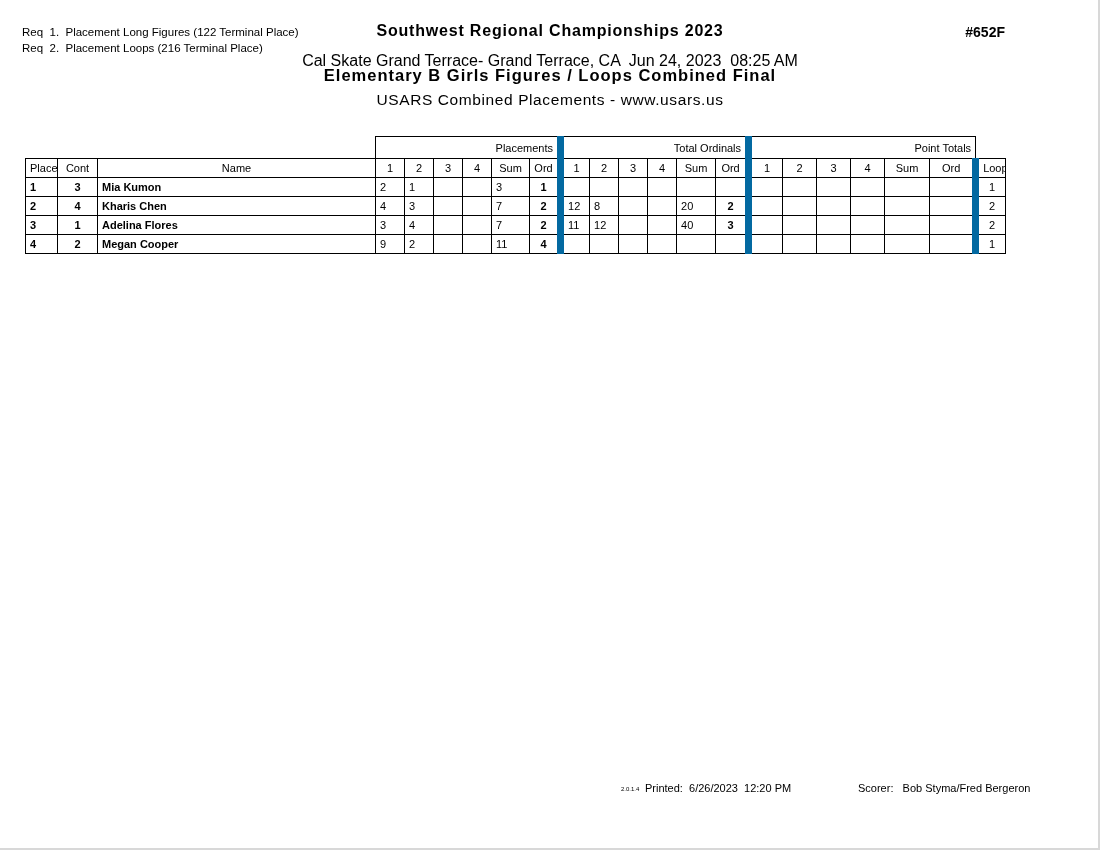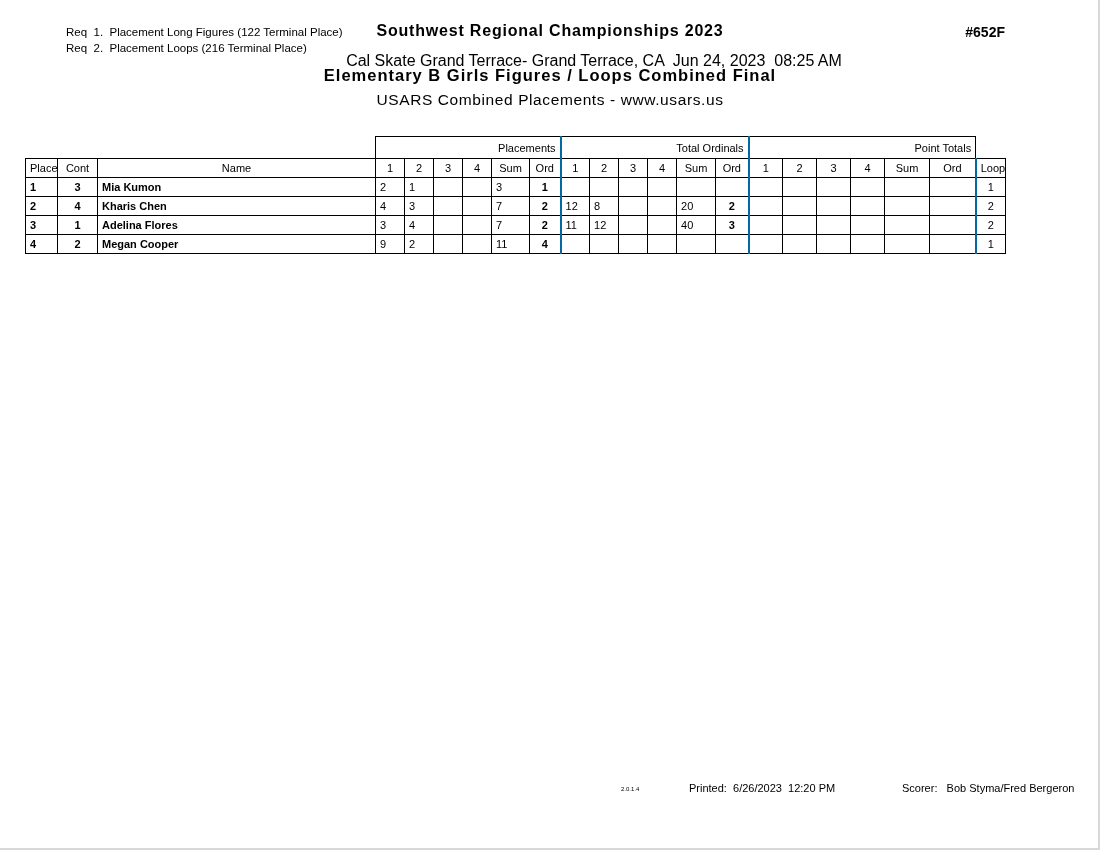--- a/index.html
+++ b/index.html
@@ -6,21 +6,21 @@
   html,body { background:#fff; }
   body {
     width:1100px; height:850px;
     font-family:"Liberation Sans","DejaVu Sans",sans-serif;
     color:#000;
   }
   .page {
     position:relative; width:1100px; height:850px; background:#fff; overflow:hidden;
     box-shadow: inset -2px -2px 0 #d8d8d8;
   }
-  .pre { white-space:pre;margin-left:44px; }
+  .pre { white-space:pre; }
   .req { position:absolute; left:22px; font-size:11.5px; }
   .req1 { top:26px; }
   .req2 { top:42px; }
   .centered { position:absolute; left:0; width:100%; text-align:center; }
   .title { top:22px; font-size:16px; font-weight:bold; letter-spacing:0.8px; }
   .venue { top:52px; font-size:16px; }
   .event-title { top:66px; font-size:16.5px; font-weight:bold; letter-spacing:1px; }
   .subtitle { top:91px; font-size:15.5px; letter-spacing:0.6px; }
   .event-number { position:absolute; top:24px; right:95px; font-size:14px; font-weight:bold; }
 
@@ -30,21 +30,21 @@
     font-size:11px;
   }
   .results td, .results th {
     border:1px solid #000; height:19px; padding:0 4px;
     font-weight:normal; text-align:center;
     overflow:hidden; white-space:nowrap; vertical-align:middle;
   }
   .results tr.group-row td { height:22px; }
   .results td.spacer { border:none; background:#fff; }
   .results td.group-label { text-align:right; padding-left:4px; }
-  .results .group-start { border-left:2px solid #0369a1; }
+  .results .group-start { border-left:7px solid #0369a1; }
   .results .left { text-align:left; }
   .results .center { text-align:center; }
   .results .bold { font-weight:bold; }
   .results th.left { text-align:center; }
 
   .footer-version { position:absolute; left:621px; top:786px; font-size:6px; }
   .footer-printed { position:absolute; left:645px; top:782px; font-size:11px; }
   .footer-scorer  { position:absolute; left:858px; top:782px; font-size:11px; }
 </style>
 </head>

